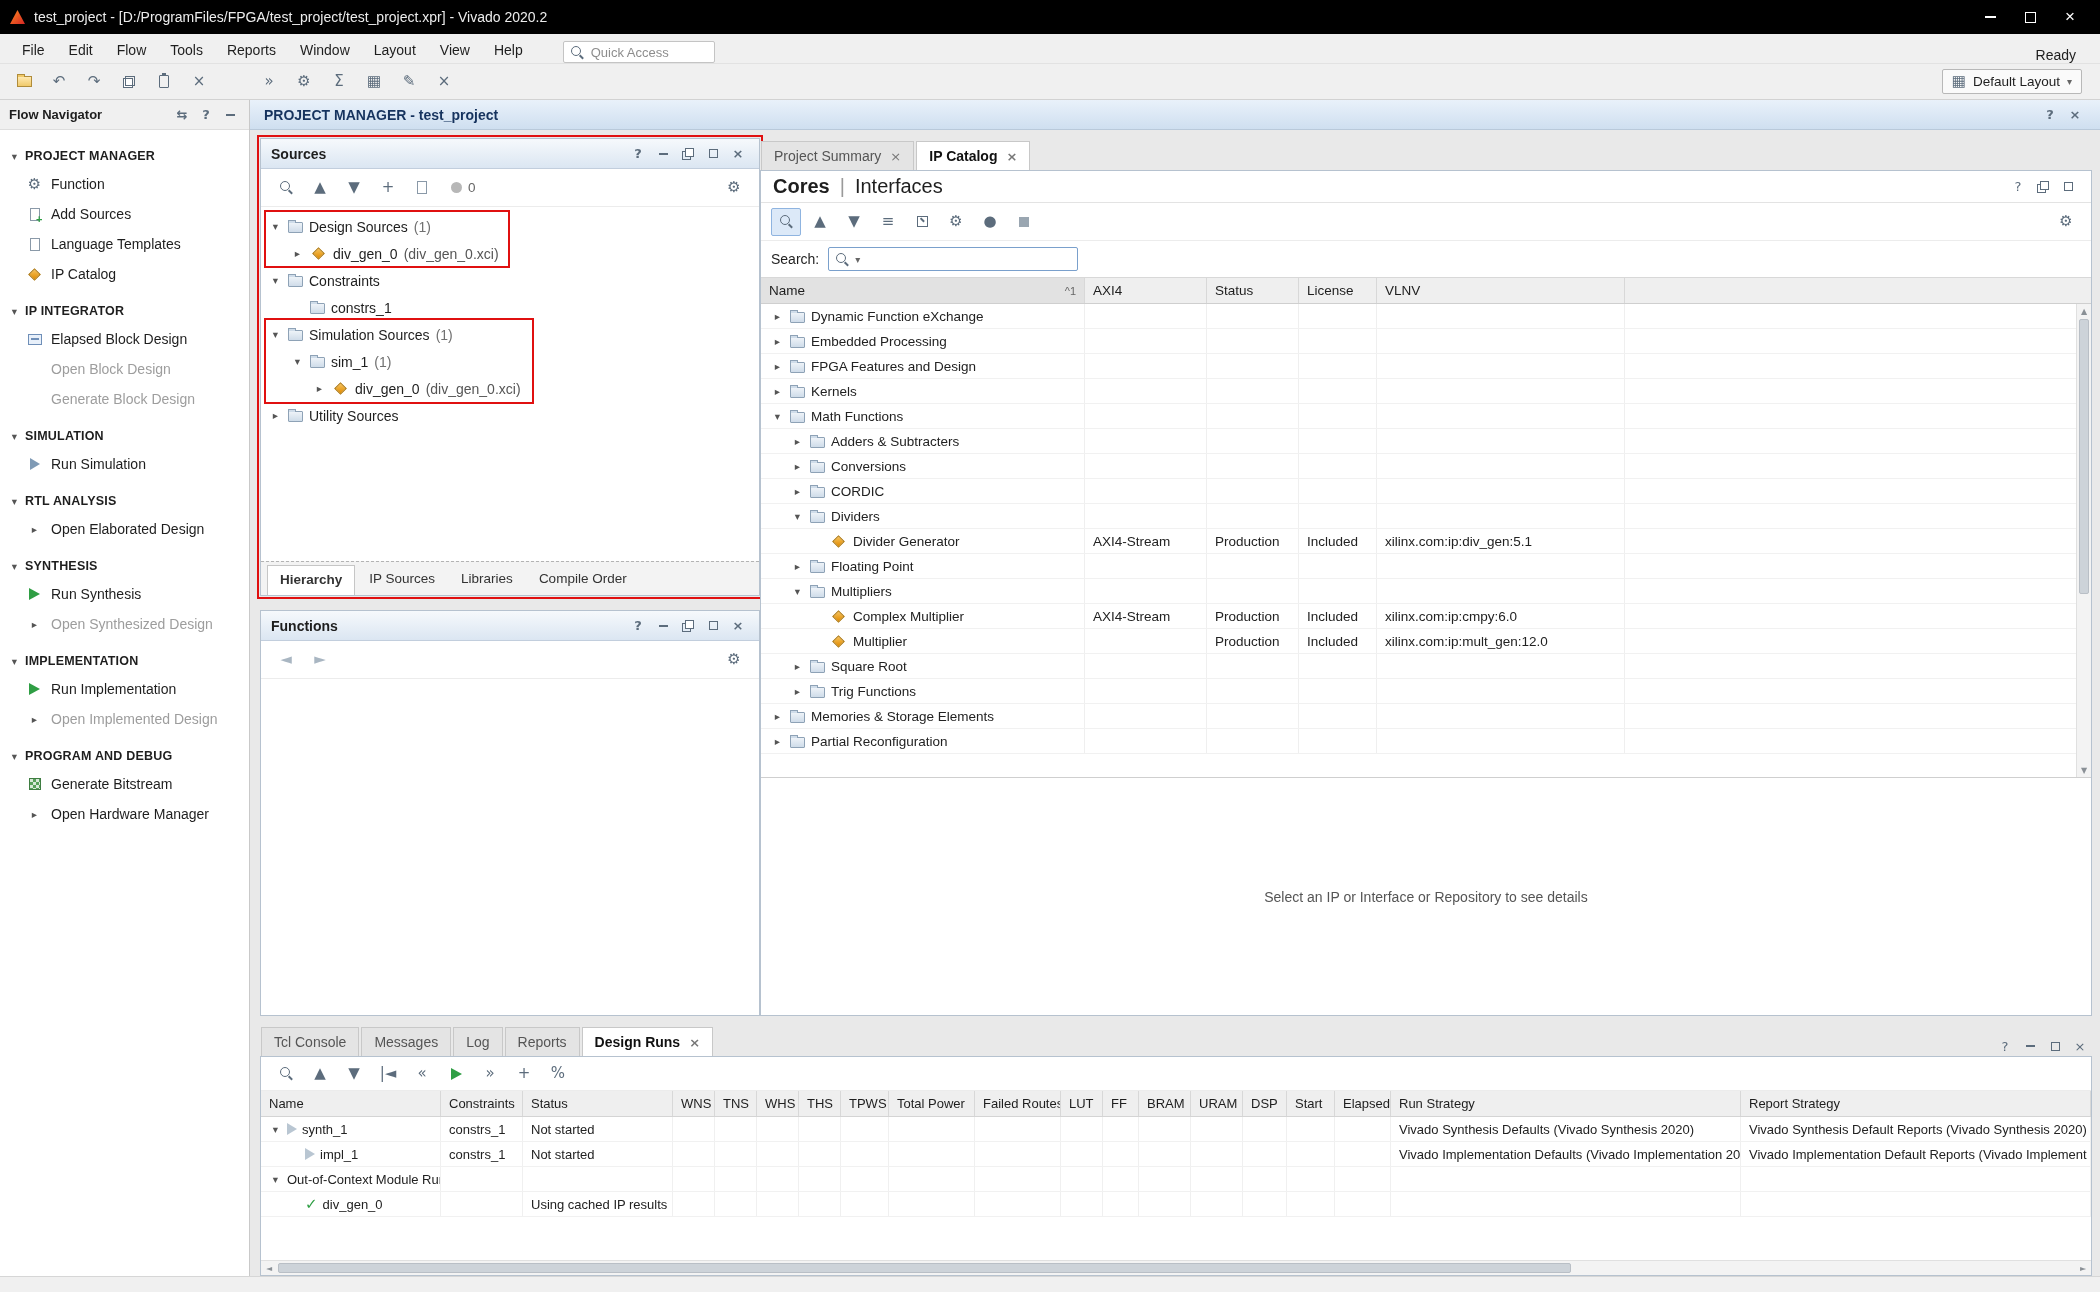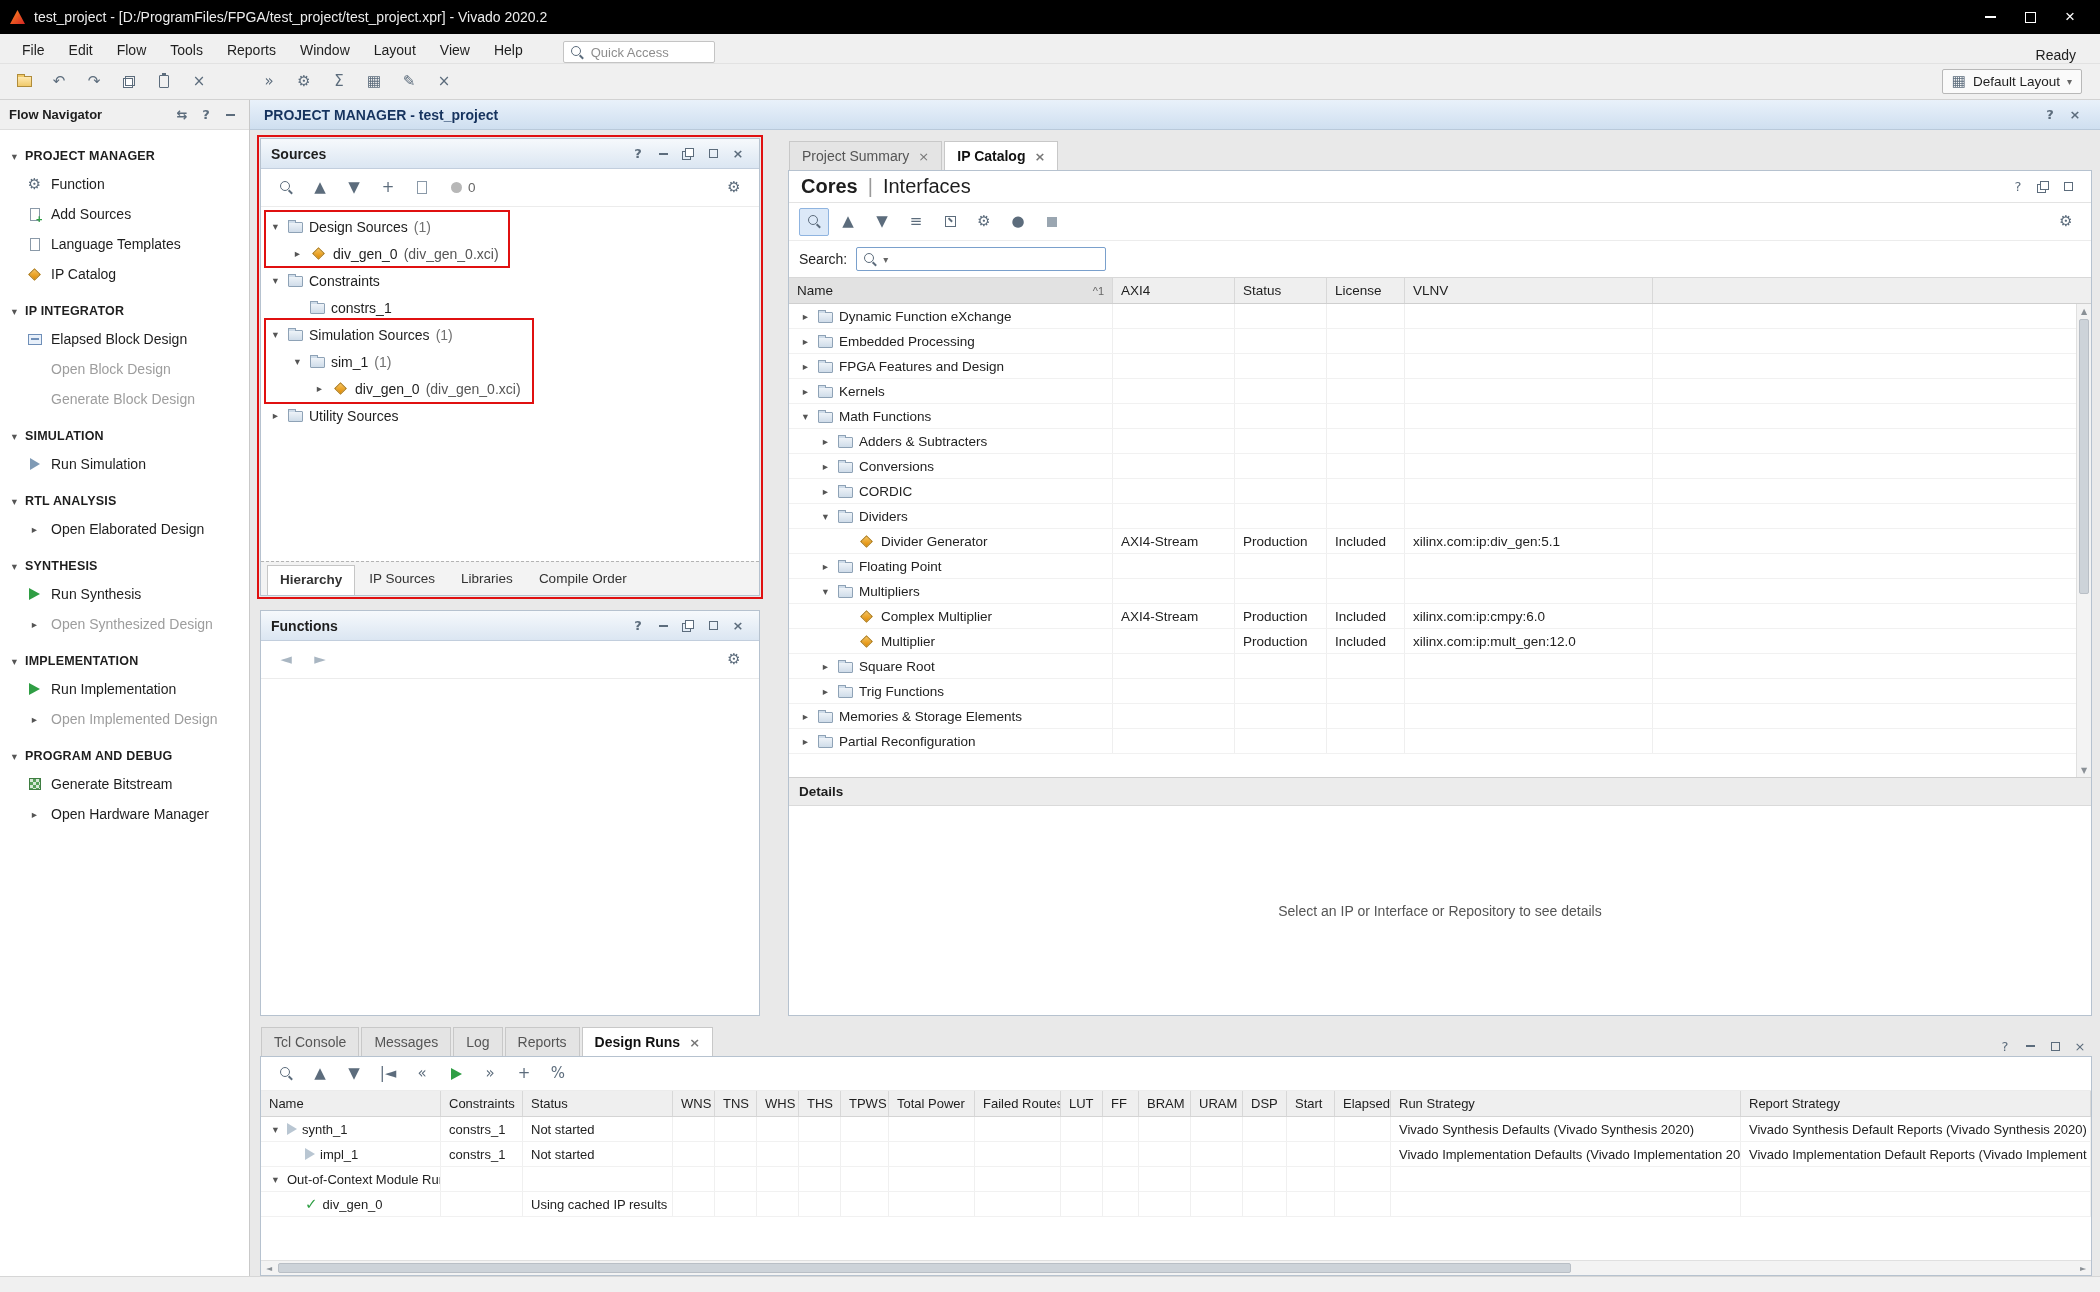--- a/index.html
+++ b/index.html
@@ -93,21 +93,21 @@
   .fn-item .slot{width:19px;min-width:19px;display:inline-flex;justify-content:center;}
   .fn-item.disabled{color:var(--dis);}
 
   
   .workspace{flex:1;display:flex;flex-direction:column;min-width:0;}
   .pm-bar{height:30px;background:linear-gradient(#e9f1fa,#cfdff0);border-bottom:1px solid #b9c9da;display:flex;align-items:center;padding:0 14px;font-weight:bold;color:#16335e;font-size:14px;flex:0 0 auto;}
   .pt-icons{margin-left:auto;display:flex;gap:3px;align-items:center;}
   .pt-btn{width:22px;height:20px;display:inline-flex;align-items:center;justify-content:center;}
   .pt-btn .glyph{font-size:13px;}
 
-  .ws-main{flex:1;display:flex;min-height:0;padding:8px 8px 8px 10px;gap:28px;}
+  .ws-main{flex:1;display:flex;min-height:0;padding:8px 8px 8px 10px;gap:0;}
   .left-col{width:500px;flex:0 0 auto;display:flex;flex-direction:column;gap:14px;min-height:0;}
   .panel{background:#fff;border:1px solid var(--panelborder);display:flex;flex-direction:column;min-height:0;}
   .panel-title{height:30px;background:linear-gradient(var(--hdr-top),var(--hdr-bot));border-bottom:1px solid #c2cedd;display:flex;align-items:center;padding:0 10px;font-weight:bold;font-size:14px;flex:0 0 auto;}
   .mini-toolbar{height:38px;display:flex;align-items:center;gap:4px;padding:0 10px;border-bottom:1px solid #ececec;flex:0 0 auto;}
   .tb-group{display:flex;gap:4px;align-items:center;}
   .tbtn{width:30px;height:28px;display:inline-flex;align-items:center;justify-content:center;border-radius:2px;}
   .tbtn.right{margin-left:auto;}
   .tbtn.pressed{background:#dce9f8;border:1px solid #8fb4e0;}
   .badge-wrap{display:inline-flex;align-items:center;gap:6px;margin-left:10px;color:#666;font-size:13.5px;}
 
@@ -886,21 +886,20 @@
                     <span>Partial Reconfiguration</span>
                   </div>
                   <div class="cell"></div>
                   <div class="cell"></div>
                   <div class="cell"></div>
                   <div class="cell"></div>
                   <div class="cell filler"></div>
                 </div>
               </div>
             <div class="details">
-              <div class="details-head">Details</div>
               <div class="details-body">
                 <span class="placeholder">Select an IP or Interface or Repository to see details</span>
               </div>
             </div>
           </div>
         </div>
       </div>
 
       <div class="bottom-wrap">
         <div class="tabstrip bottom-strip">

